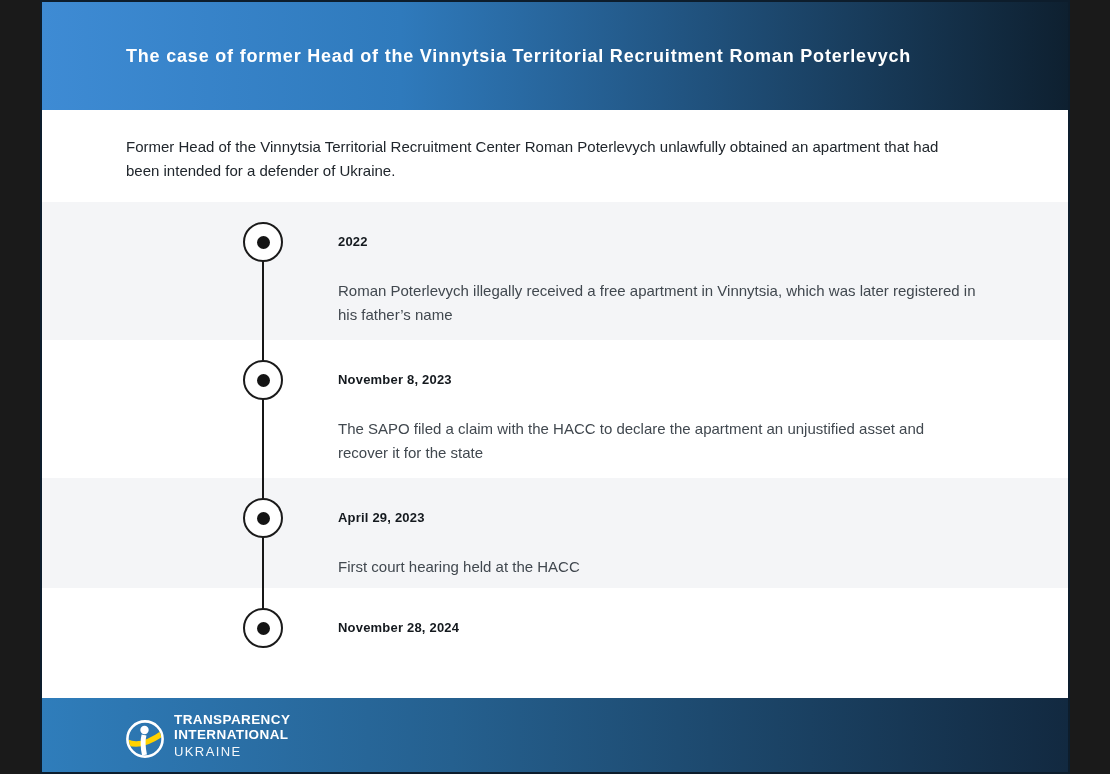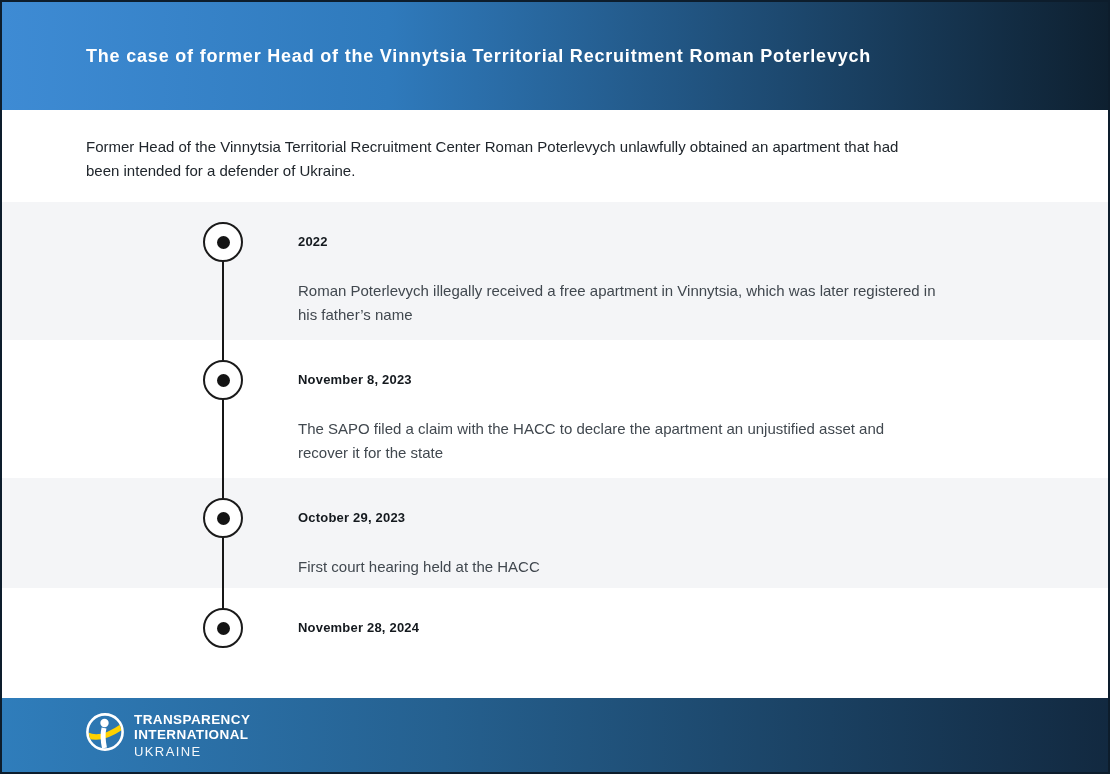--- a/index.html
+++ b/index.html
@@ -1,20 +1,20 @@
 <!DOCTYPE html>
 <html><head>
 <meta charset="utf-8">
 <style>
   * { margin: 0; padding: 0; box-sizing: border-box; }
   html, body { background: #1a1a1a; }
   body { font-family: "Liberation Sans", sans-serif; }
 
   .page {
-    width: 1110px;
+    width: 1030px;
     height: 774px;
     background: #ffffff;
     border: 2px solid #0d1d2c;
     position: relative;
     overflow: hidden;
     margin: 0 auto;
   }
 
   
   .header {
@@ -102,21 +102,21 @@
   }
 
   
   .footer {
     height: 74px;
     background: linear-gradient(90deg, #2f7dbb 0%, #25608f 40%, #122940 100%);
     display: flex;
     align-items: center;
     padding-left: 83px;
   }
-  .logo { display: flex; align-items: flex-start; }
+  .logo { display: flex; align-items: flex-end; }
   .logo-mark { width: 40px; height: 40px; flex: 0 0 auto; }
   .logo-text { margin-left: 9px; color: #ffffff; }
   .logo-line {
     font-size: 13.5px;
     font-weight: 700;
     letter-spacing: 0.4px;
     line-height: 15px;
   }
   .logo-sub {
     font-size: 13px;
@@ -158,21 +158,21 @@
       </div>
       <div class="t-date">November 8, 2023</div>
       <div class="t-desc">The SAPO filed a claim with the HACC to declare the apartment an unjustified asset and
 recover it for the state</div>
     </div>
 
     <div class="t-row gray h110">
       <div class="t-marker">
         <div class="t-marker-dot"></div>
       </div>
-      <div class="t-date">October 29, 2023</div>
+      <div class="t-date">April 29, 2023</div>
       <div class="t-desc">First court hearing held at the HACC</div>
     </div>
 
     <div class="t-row white h110">
       <div class="t-marker">
         <div class="t-marker-dot"></div>
       </div>
       <div class="t-date">November 28, 2024</div>
     </div>
   </div>

